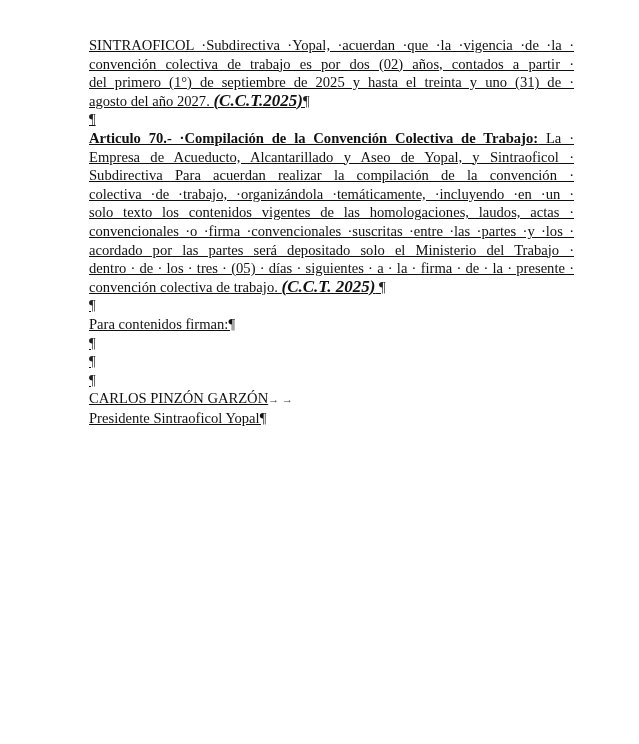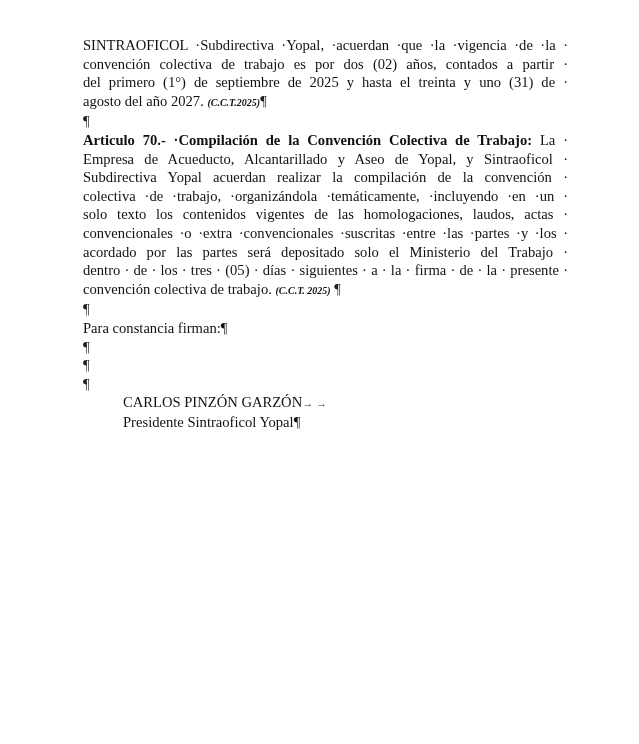--- a/index.html
+++ b/index.html
@@ -1,28 +1,28 @@
 <!DOCTYPE html>
 <html><head>
   <meta charset="utf-8">
   <style>
     html, body { margin: 0; padding: 0; background: #ffffff; }
     body { width: 639px; height: 744px; position: relative; overflow: hidden; }
     .page {
-      position: absolute; left: 83px; top: 36px; width: 485px;
+      position: absolute; left: 89px; top: 36px; width: 485px;
       font-family: "Liberation Serif", "DejaVu Serif", serif;
-      font-size: 14.6px; color: #111; line-height: 18.6px;
+      font-size: 14.6px; color: #111; line-height: 18.6px; text-decoration: underline;
     }
     .para { margin: 0; text-align: justify; text-align-last: left; }
     .line { display: block; white-space: nowrap; }
     .justify { text-align-last: justify; text-align: justify; display: block; white-space: normal; }
-    .cite { font-style: italic; font-weight: bold; font-size: 10px; }
+    .cite { font-style: italic; font-weight: bold; font-size: 17px; }
     .pilcrow { color: #222; }
     .bold { font-weight: bold; }
-    .sigrow { display: flex; white-space: nowrap; margin-left: 40px; }
+    .sigrow { display: flex; white-space: nowrap; }
     .sigleft { width: 268px; }
     .tab { display: inline-block; color: #333; font-size: 11px; }
     .dots { color: #555; letter-spacing: -1px; font-size: 10px; }
   </style>
 </head>
 <body>
 
 <div class="page">
 
   <p class="para">
@@ -30,32 +30,32 @@
     <span class="line justify">convención colectiva de trabajo es por dos (02) años, contados a partir ·</span>
     <span class="line justify">del primero (1°) de septiembre de 2025 y hasta el treinta y uno (31) de ·</span>
     <span class="line"><span>agosto del año 2027. </span><span class="cite">(C.C.T.2025)</span><span class="pilcrow">¶</span></span>
   </p>
 
   <p class="para"><span class="pilcrow">¶</span></p>
 
   <p class="para">
     <span class="line justify"><span class="bold">Articulo 70.- ·Compilación de la Convención Colectiva de Trabajo:</span><span> La ·</span></span>
     <span class="line justify">Empresa de Acueducto, Alcantarillado y Aseo de Yopal, y Sintraoficol ·</span>
-    <span class="line justify">Subdirectiva Yopal acuerdan realizar la compilación de la convención ·</span>
+    <span class="line justify">Subdirectiva Para acuerdan realizar la compilación de la convención ·</span>
     <span class="line justify">colectiva ·de ·trabajo, ·organizándola ·temáticamente, ·incluyendo ·en ·un ·</span>
     <span class="line justify">solo texto los contenidos vigentes de las homologaciones, laudos, actas ·</span>
-    <span class="line justify">convencionales ·o ·extra ·convencionales ·suscritas ·entre ·las ·partes ·y ·los ·</span>
+    <span class="line justify">convencionales ·o ·firma ·convencionales ·suscritas ·entre ·las ·partes ·y ·los ·</span>
     <span class="line justify">acordado por las partes será depositado solo el Ministerio del Trabajo ·</span>
     <span class="line justify">dentro · de · los · tres · (05) · días · siguientes · a · la · firma · de · la · presente ·</span>
     <span class="line"><span>convención colectiva de trabajo. </span><span class="cite">(C.C.T. 2025)</span><span class="pilcrow"> ¶</span></span>
   </p>
 
   <p class="para"><span class="pilcrow"> ¶</span></p>
 
-  <p class="para"><span>Para constancia firman:¶</span></p>
+  <p class="para"><span>Para contenidos firman:¶</span></p>
 
   <p class="para"><span class="pilcrow">¶</span></p>
   <p class="para"><span class="pilcrow">¶</span></p>
   <p class="para"><span class="pilcrow">¶</span></p>
 
   <div class="sigrow">
     <span class="sigleft"><span>CARLOS PINZÓN GARZÓN</span><span class="tab">→    →</span></span>
   </div>
 
   <div class="sigrow">

